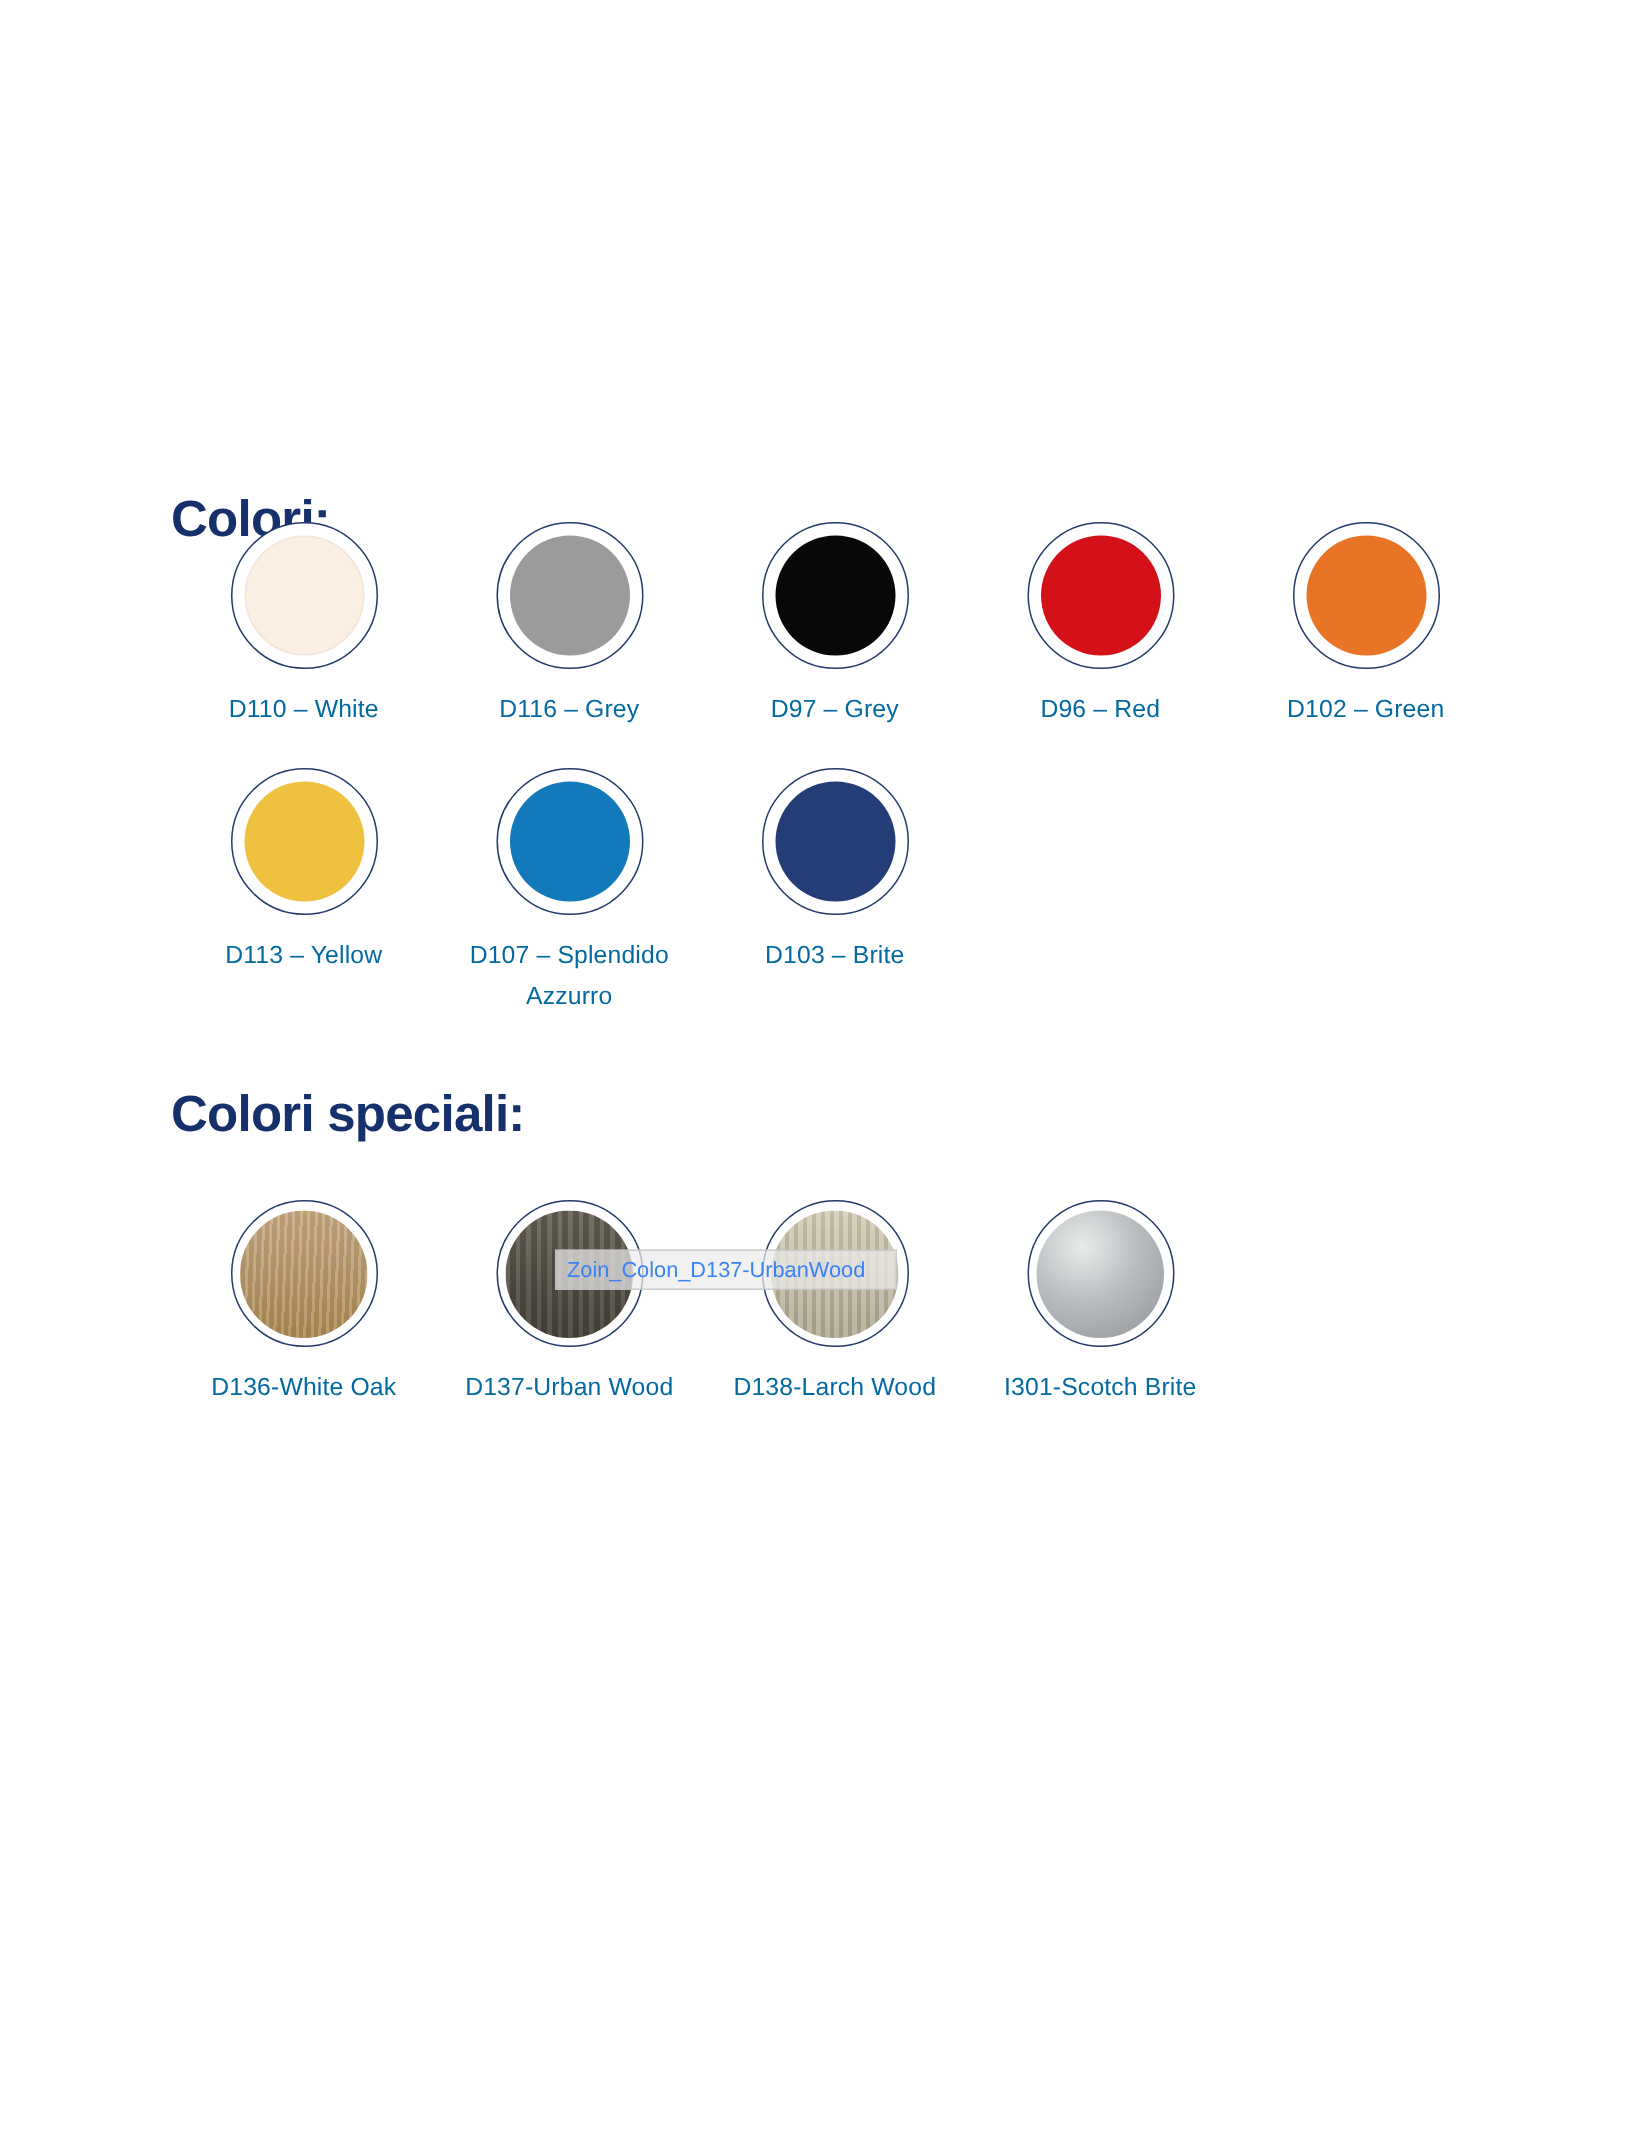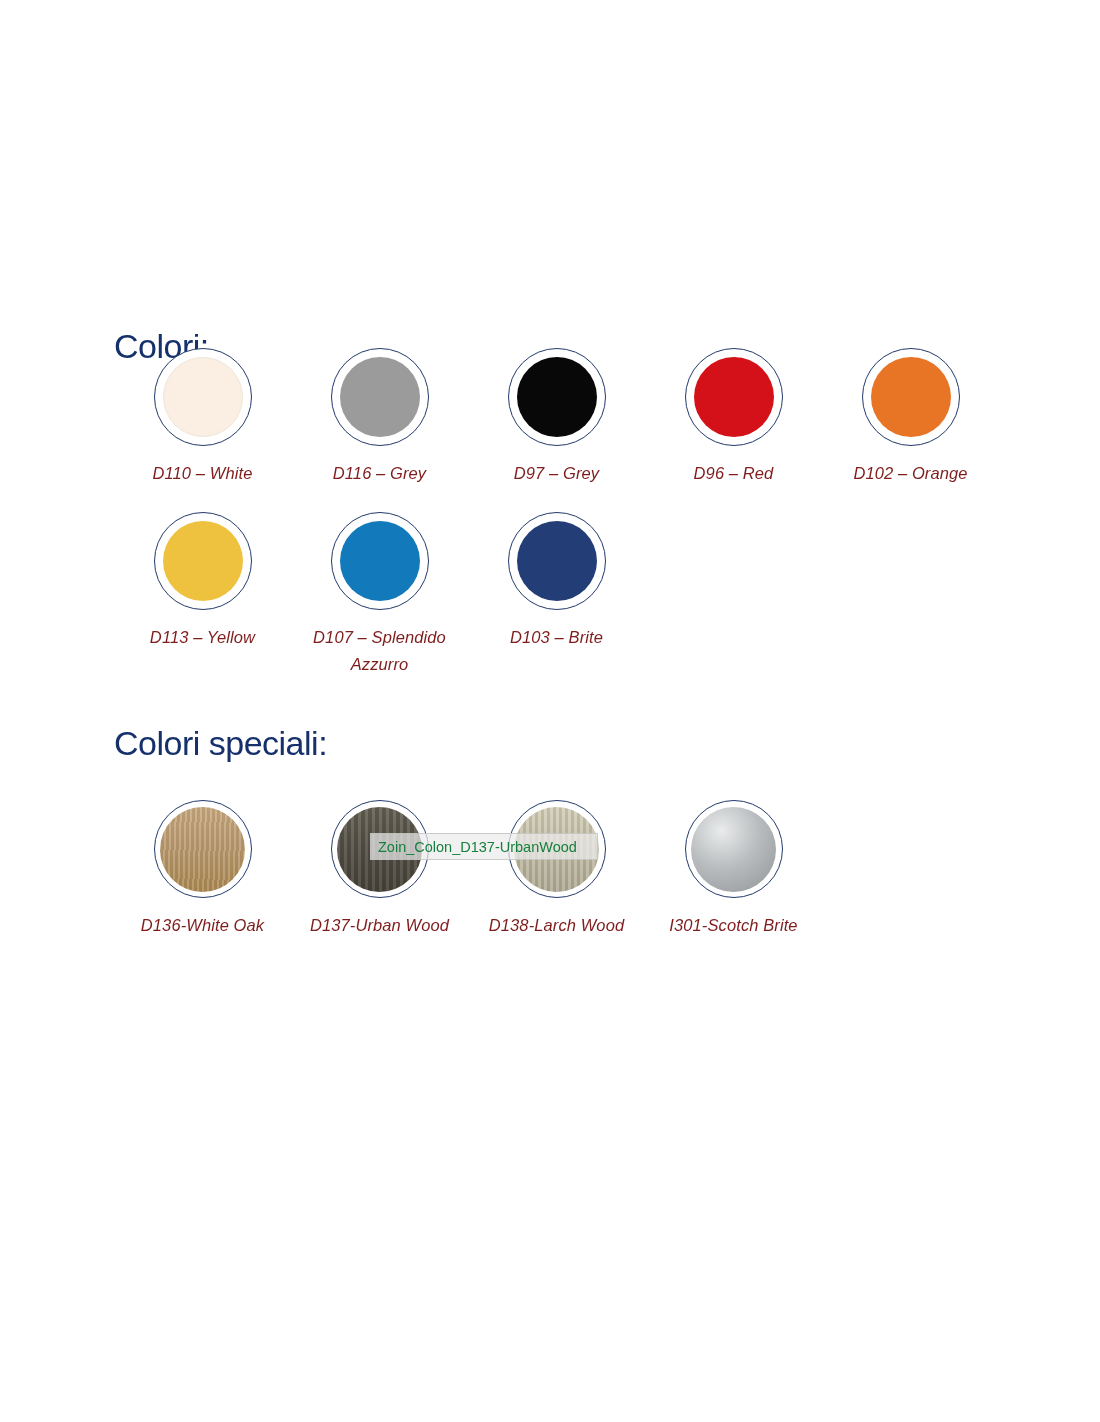--- a/index.html
+++ b/index.html
@@ -18,21 +18,21 @@
   .page {
     position: absolute;
     left: 0; top: 0;
     width: 1100px;
     height: 1422px;
   }
 
   .section-heading {
     position: absolute;
     font-size: 34px;
-    font-weight: normal;
+    font-weight: bold;
     color: #15306b;
     letter-spacing: -0.5px;
     white-space: nowrap;
   }
 
   #heading-colori      { left: 114px; top: 299px; }
   #heading-speciali    { left: 114px; top: 696px; }
 
   .swatch-grid {
     position: absolute;
@@ -74,42 +74,41 @@
   }
   .swatch-inner.big {
     width: 85px;
     height: 85px;
   }
 
   .swatch-label {
     margin-top: 14px;
     font-size: 16.5px;
     line-height: 1.6;
-    color: #7f1d1d;
+    color: #0369a1;
     text-align: center;
     max-width: 150px;
     letter-spacing: 0.1px;
-    font-style: italic;
   }
 
   
   .alt-overlay {
     position: absolute;
     left: 370px;
     top: 833px;
     width: 228px;
     height: 27px;
     background: rgba(236,236,236,0.72);
     border: 1px solid rgba(190,190,190,0.75);
     box-sizing: border-box;
     display: flex;
     align-items: center;
     padding-left: 7px;
     font-size: 14.5px;
-    color: #15803d;
+    color: #3b82f6;
     white-space: nowrap;
     overflow: hidden;
     font-family: "Liberation Sans", sans-serif;
   }
 </style>
 </head>
 <body>
 
 <div class="page">
 
@@ -137,21 +136,21 @@
       <div class="swatch-cell">
         <div class="swatch-disc">
           <div class="swatch-inner" style="background: rgb(212, 17, 24);"></div>
         </div>
         <div class="swatch-label">D96 – Red</div>
       </div>
       <div class="swatch-cell">
         <div class="swatch-disc">
           <div class="swatch-inner" style="background: rgb(232, 116, 37);"></div>
         </div>
-        <div class="swatch-label">D102 – Orange</div>
+        <div class="swatch-label">D102 – Green</div>
       </div>
       <div class="swatch-cell">
         <div class="swatch-disc">
           <div class="swatch-inner" style="background: rgb(238, 194, 63);"></div>
         </div>
         <div class="swatch-label">D113 – Yellow</div>
       </div>
       <div class="swatch-cell">
         <div class="swatch-disc">
           <div class="swatch-inner" style="background: rgb(18, 121, 187);"></div>

